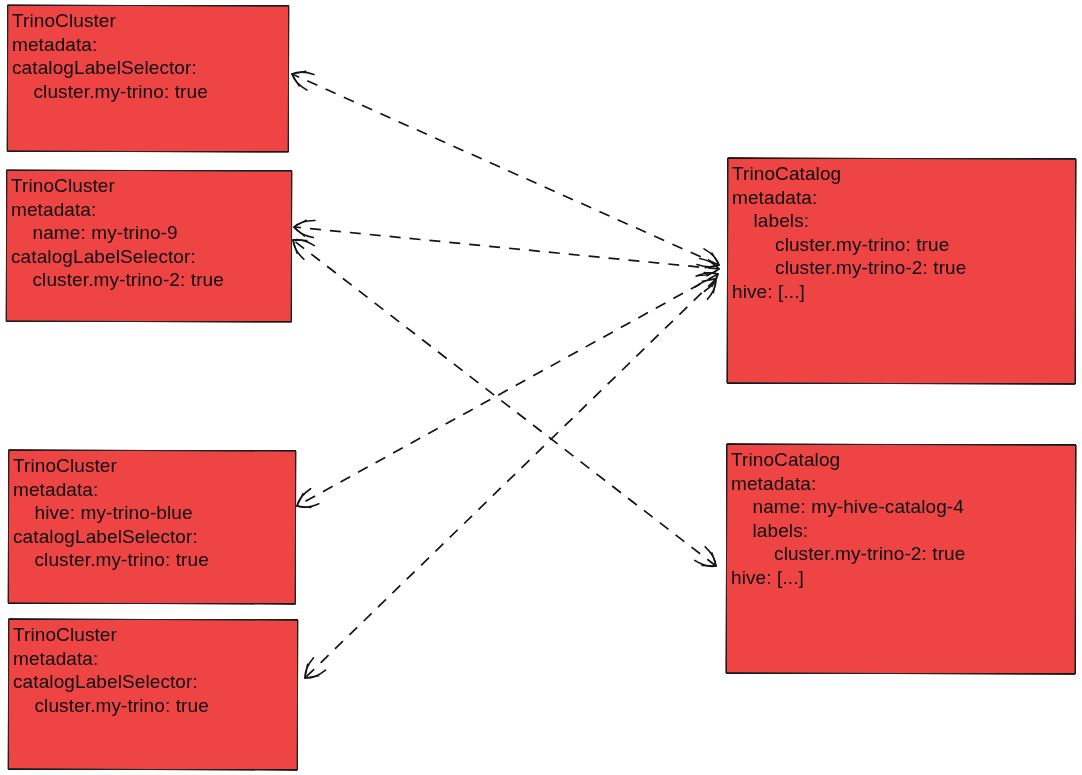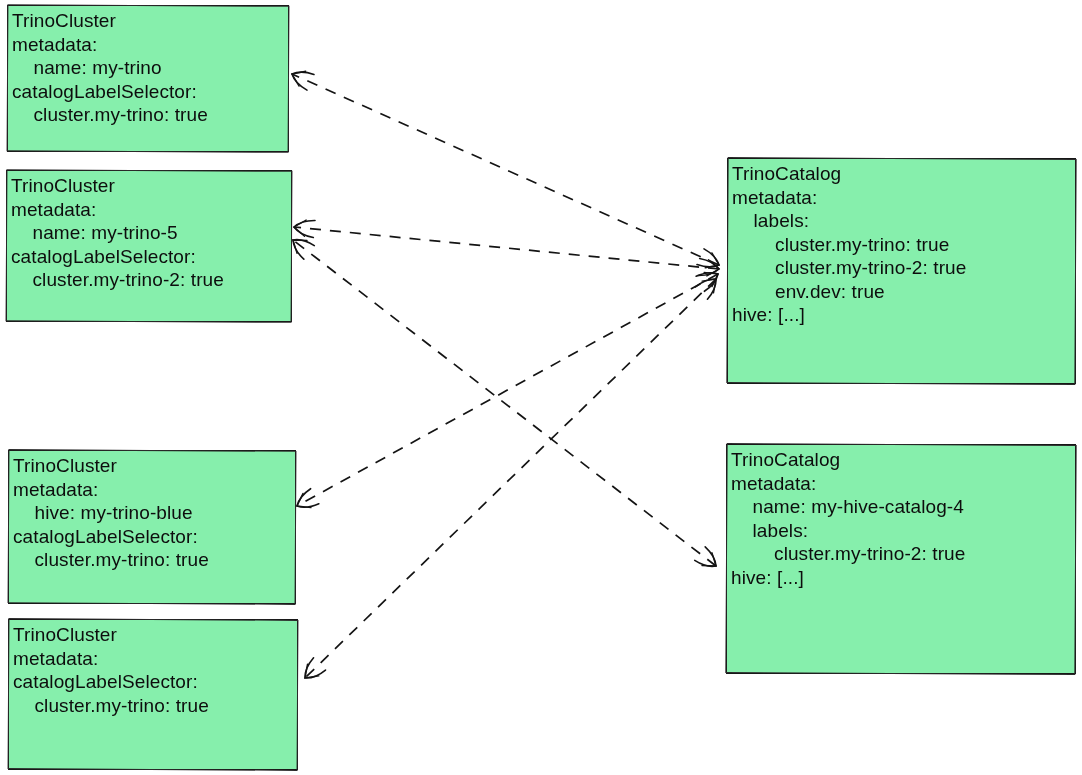--- a/index.html
+++ b/index.html
@@ -20,21 +20,21 @@
     position: absolute;
     left: 0;
     top: 0;
     width: 1082px;
     height: 775px;
     pointer-events: none;
   }
   .node {
     position: absolute;
     box-sizing: border-box;
-    background: #86efac;
+    background: #ef4444;
     border: 1.7px solid #161616;
     padding: 3px 4px 3px 4px;
     color: #0d0d0d;
   }
   
   .node::before {
     content: "";
     position: absolute;
     inset: -1px;
     border: 1.2px solid #2a2a2a;
@@ -76,28 +76,27 @@
       <path d="M716,566 L293,240" fill="none" stroke="#141414" stroke-width="1.7" stroke-dasharray="11 9"></path>
       <path d="M314.2796361241066,245.5836445468545 Q302.73398633633315,238.19458868839257 293,240 Q293.73378128433063,249.8727688632301 303.8202038350274,259.1552392041566" fill="none" stroke="#141414" stroke-width="1.6" stroke-linecap="round"></path>
       <path d="M306.99061952977604,240.51241113673413 L293,240 L297.05947098600495,253.3985333269647" fill="none" stroke="#141414" stroke-width="1.4" stroke-linecap="round"></path>
       <path d="M694.7203638758934,560.4163554531456 Q706.2660136636669,567.8054113116075 716,566 Q715.2662187156693,556.1272311367699 705.1797961649726,546.8447607958434" fill="none" stroke="#141414" stroke-width="1.6" stroke-linecap="round"></path>
       <path d="M702.009380470224,565.4875888632658 L716,566 L711.940529013995,552.6014666730352" fill="none" stroke="#141414" stroke-width="1.4" stroke-linecap="round"></path>
     </svg>
 
 <div class="node" style="left: 7px; top: 5px; width: 282px; height: 147px;">
       <div class="code-line">TrinoCluster</div>
       <div class="code-line">metadata:</div>
-      <div class="code-line">    name: my-trino</div>
       <div class="code-line">catalogLabelSelector:</div>
       <div class="code-line">    cluster.my-trino: true</div>
     </div>
     <div class="node" style="left: 6px; top: 170px; width: 286px; height: 152px;">
       <div class="code-line">TrinoCluster</div>
       <div class="code-line">metadata:</div>
-      <div class="code-line">    name: my-trino-5</div>
+      <div class="code-line">    name: my-trino-9</div>
       <div class="code-line">catalogLabelSelector:</div>
       <div class="code-line">    cluster.my-trino-2: true</div>
     </div>
     <div class="node" style="left: 8px; top: 450px; width: 288px; height: 154px;">
       <div class="code-line">TrinoCluster</div>
       <div class="code-line">metadata:</div>
       <div class="code-line">    hive: my-trino-blue</div>
       <div class="code-line">catalogLabelSelector:</div>
       <div class="code-line">    cluster.my-trino: true</div>
     </div>
@@ -106,21 +105,20 @@
       <div class="code-line">metadata:</div>
       <div class="code-line">catalogLabelSelector:</div>
       <div class="code-line">    cluster.my-trino: true</div>
     </div>
     <div class="node" style="left: 727px; top: 158px; width: 349px; height: 226px;">
       <div class="code-line">TrinoCatalog</div>
       <div class="code-line">metadata:</div>
       <div class="code-line">    labels:</div>
       <div class="code-line">        cluster.my-trino: true</div>
       <div class="code-line">        cluster.my-trino-2: true</div>
-      <div class="code-line">        env.dev: true</div>
       <div class="code-line">hive: [...]</div>
     </div>
     <div class="node" style="left: 726px; top: 444px; width: 350px; height: 230px;">
       <div class="code-line">TrinoCatalog</div>
       <div class="code-line">metadata:</div>
       <div class="code-line">    name: my-hive-catalog-4</div>
       <div class="code-line">    labels:</div>
       <div class="code-line">        cluster.my-trino-2: true</div>
       <div class="code-line">hive: [...]</div>
     </div>

